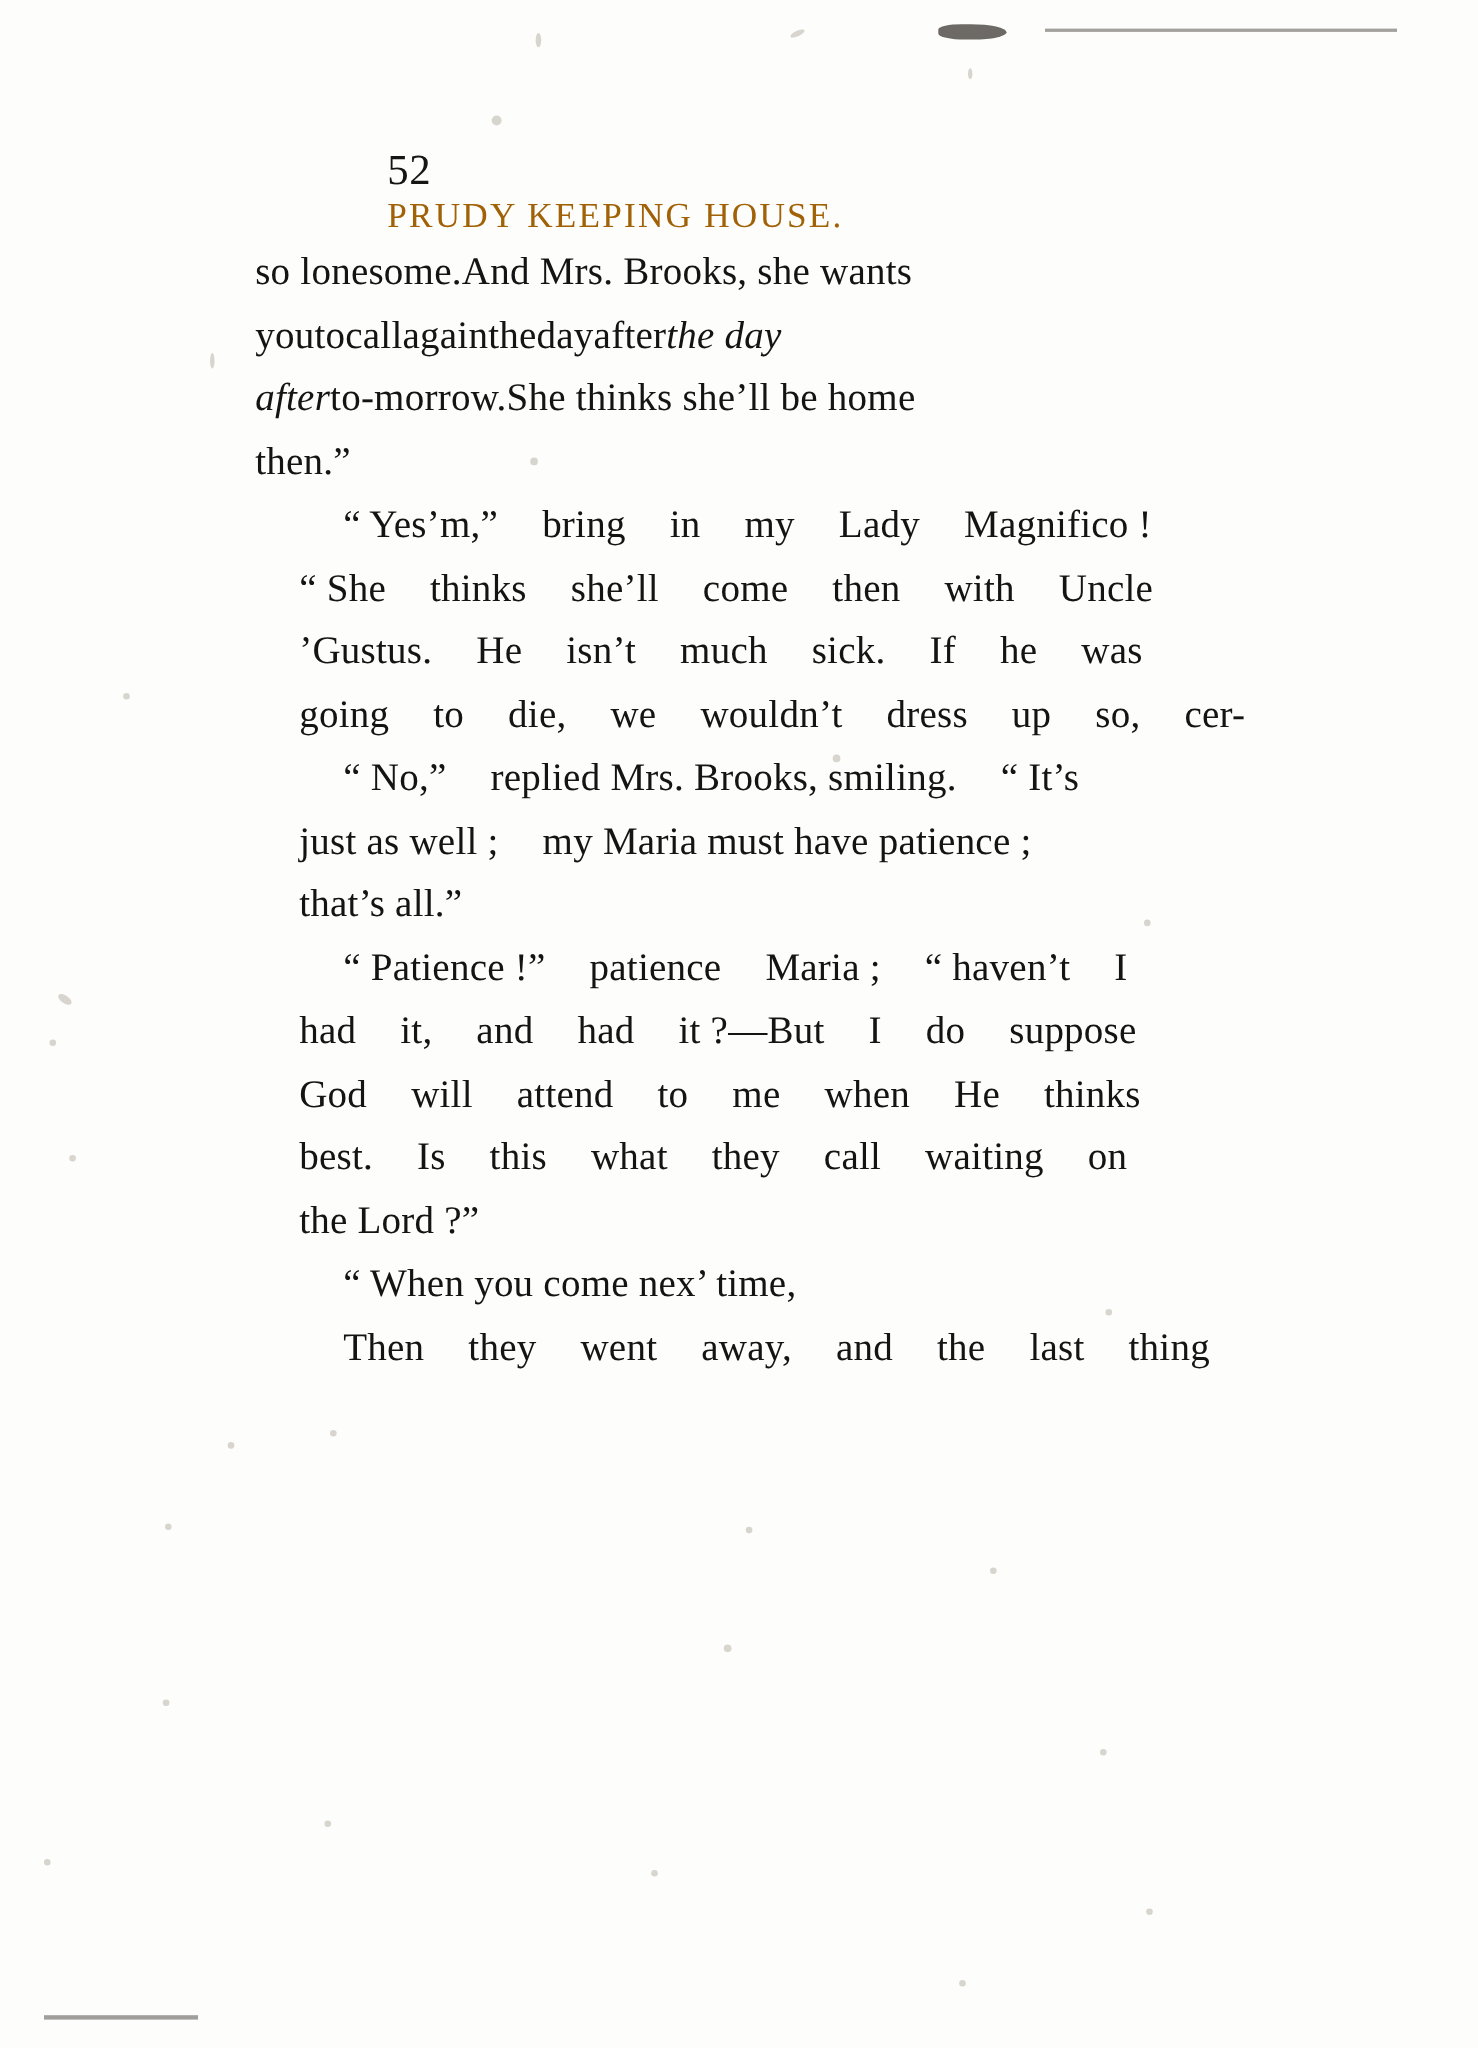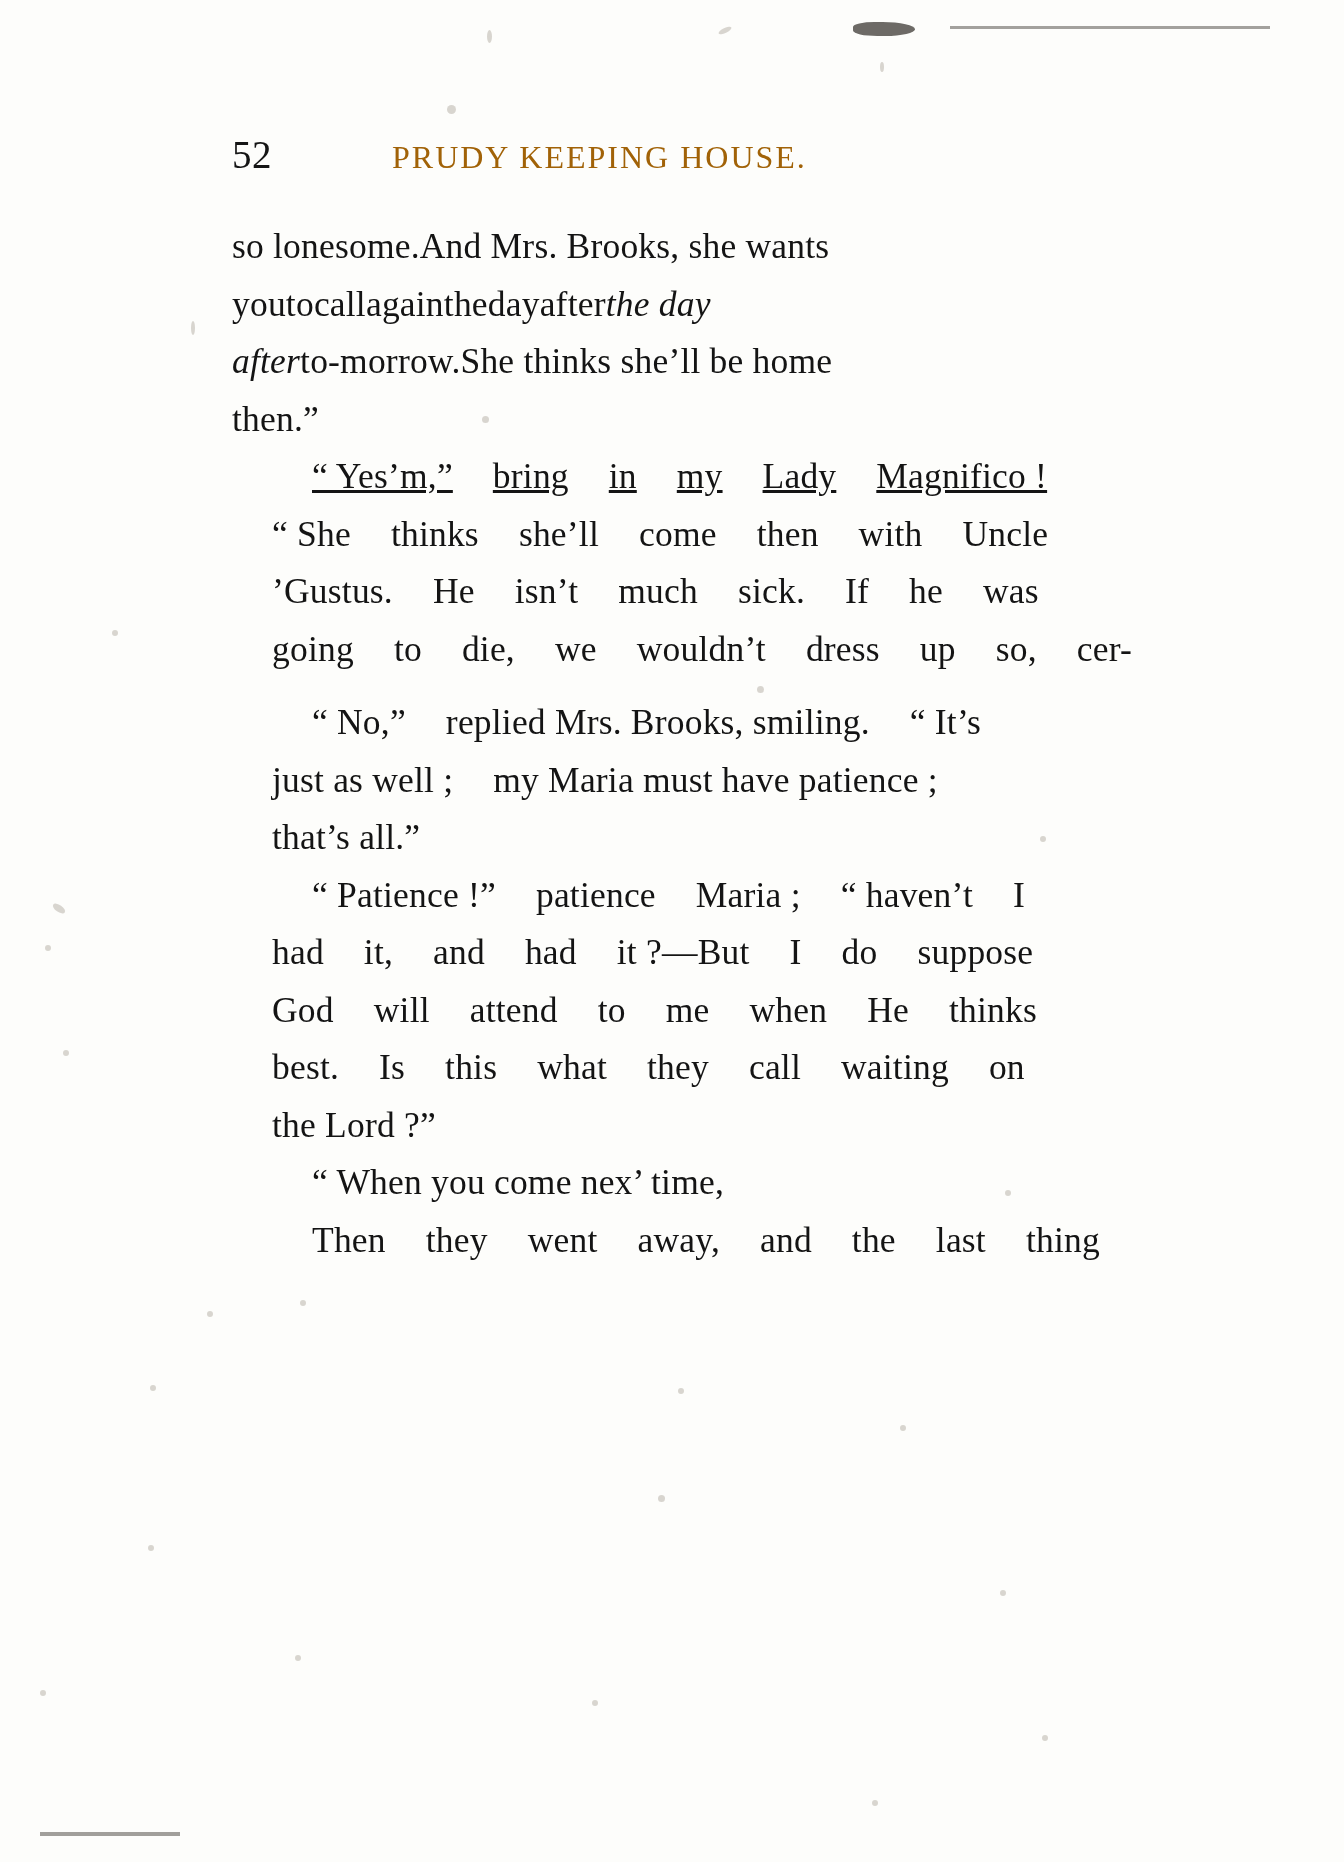--- a/index.html
+++ b/index.html
@@ -39,20 +39,21 @@
   }
 
   
   .header {
     position: absolute;
     left: 232px;
     top: 132px;
     width: 730px;
     display: flex;
     align-items: baseline;
+    flex-direction: column;
   }
   .folio {
     font-size: 39px;
     letter-spacing: .5px;
     color: #151515;
   }
   .running-head {
     margin-left: 120px;
     font-size: 32px;
     letter-spacing: 2.0px;
@@ -193,21 +194,21 @@
       </span>
       <span class="line justify">
         <span><i>after</i></span>
         <span>to-morrow.</span>
         <span>She thinks she’ll be home</span>
       </span>
       <span class="line">then.”</span>
     </p>
 
     <p class="para indent">
-      <span class="line justify" style="padding-left:40px;text-decoration:underline;">
+      <span class="line justify" style="padding-left:40px;">
         <span>“ Yes’m,”</span>
         <span>bring</span>
         <span>in</span>
         <span>my</span>
         <span>Lady</span>
         <span>Magnifico !</span>
       </span>
       <span class="line justify">
         <span>“ She</span>
         <span>thinks</span>
@@ -234,21 +235,21 @@
         <span>we</span>
         <span>wouldn’t</span>
         <span>dress</span>
         <span>up</span>
         <span>so,</span>
         <span>cer-</span>
       </span>
     </p>
 
     <p class="para indent">
-      <span class="line justify" style="padding-left:40px;margin-top:16px;">
+      <span class="line justify" style="padding-left:40px;">
         <span>“ No,”</span>
         <span>replied Mrs. Brooks, smiling.</span>
         <span>“ It’s</span>
       </span>
       <span class="line justify">
         <span>just as well ;</span>
         <span>my Maria must have patience ;</span>
       </span>
       <span class="line">that’s all.”</span>
     </p>

